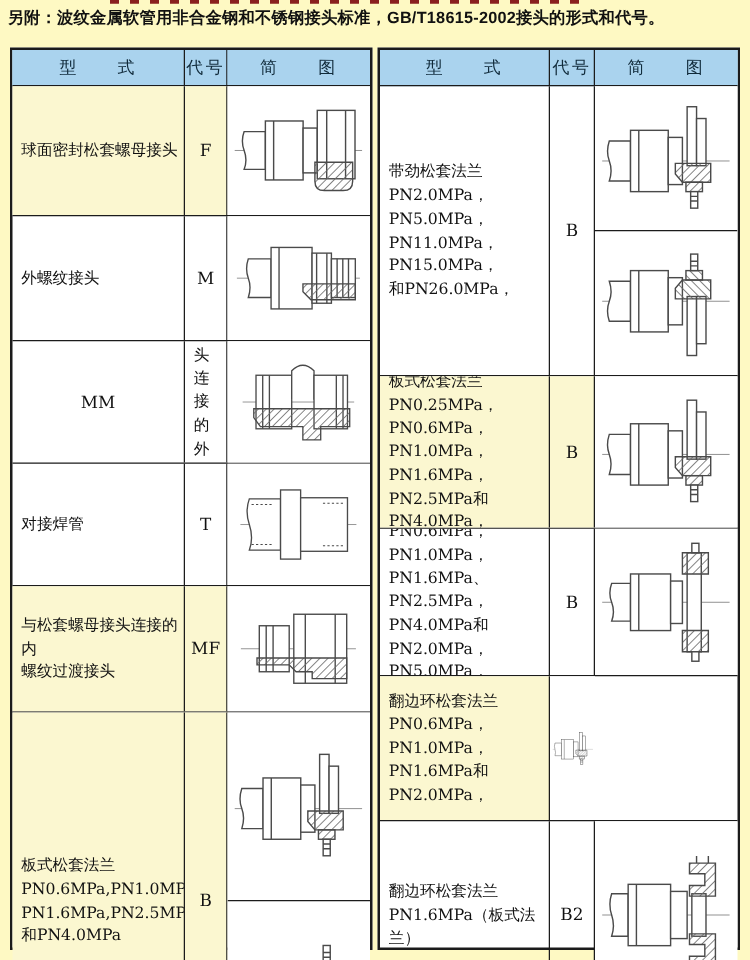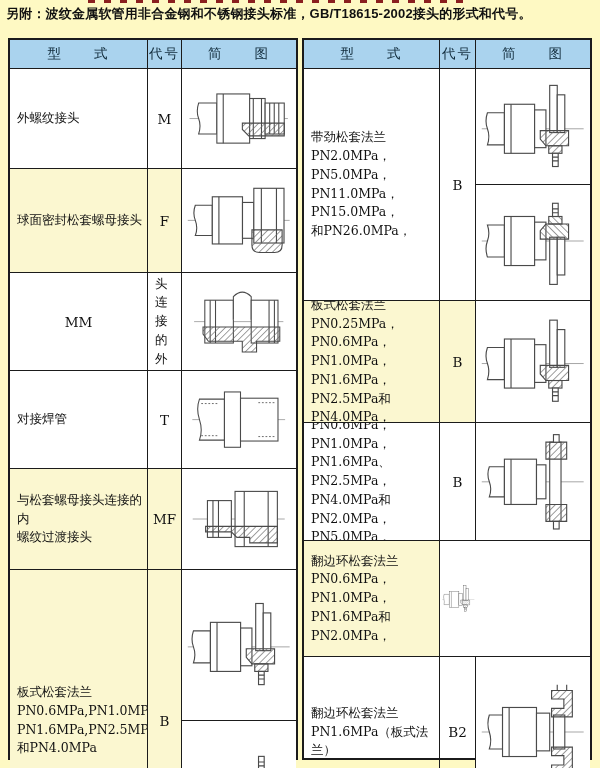--- a/index.html
+++ b/index.html
@@ -175,36 +175,36 @@
 
   <div class="table-wrap">
 
     <div class="half half-left">
       <div class="row hdr-row">
         <div class="cell hdr">型　　式</div>
         <div class="cell hdr">代号</div>
         <div class="cell hdr">简　　图</div>
       </div>
 
+      <div class="row" style="height:103px">
+        <div class="cell type hl">球面密封松套螺母接头</div>
+        <div class="cell code hl">F</div>
+        <div class="cell diag">
+          <svg>
+              <use href="#sym-nut-joint" xlink:href="#sym-nut-joint"></use>
+            </svg>
+        </div>
+      </div>
+
       <div class="row" style="height:99px">
         <div class="cell type">外螺纹接头</div>
         <div class="cell code">M</div>
         <div class="cell diag">
           <svg>
               <use href="#sym-male-thread" xlink:href="#sym-male-thread"></use>
-            </svg>
-        </div>
-      </div>
-
-      <div class="row" style="height:103px">
-        <div class="cell type hl">球面密封松套螺母接头</div>
-        <div class="cell code hl">F</div>
-        <div class="cell diag">
-          <svg>
-              <use href="#sym-nut-joint" xlink:href="#sym-nut-joint"></use>
             </svg>
         </div>
       </div>
 
       <div class="row" style="height:97px">
         <div class="cell code">MM</div>
         <div class="cell type">与松套螺母接头连接的
 外螺纹过渡接头</div>
         <div class="cell diag">
           <svg>

